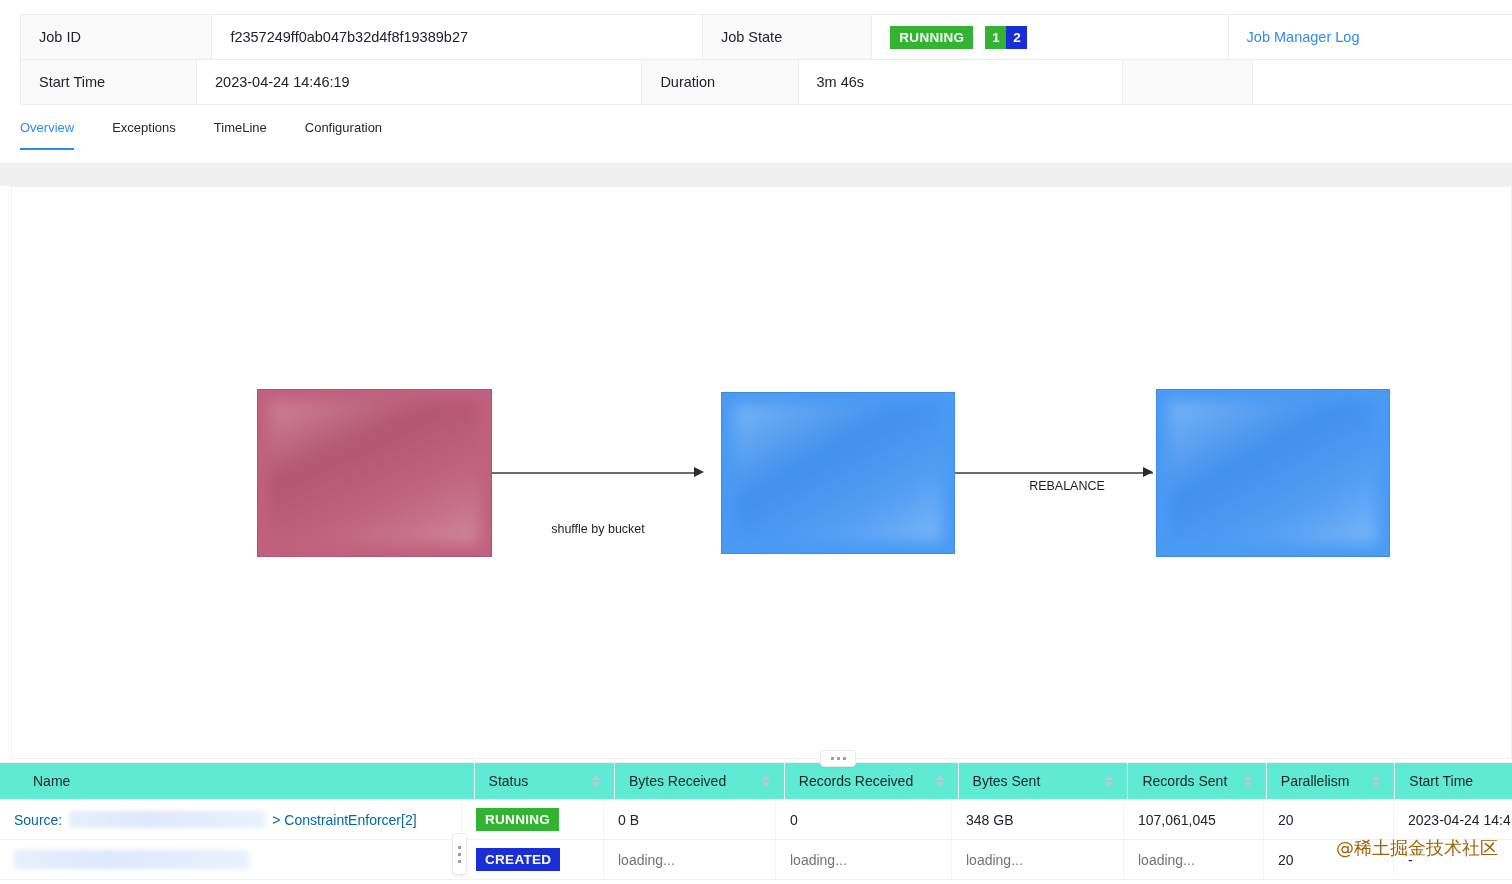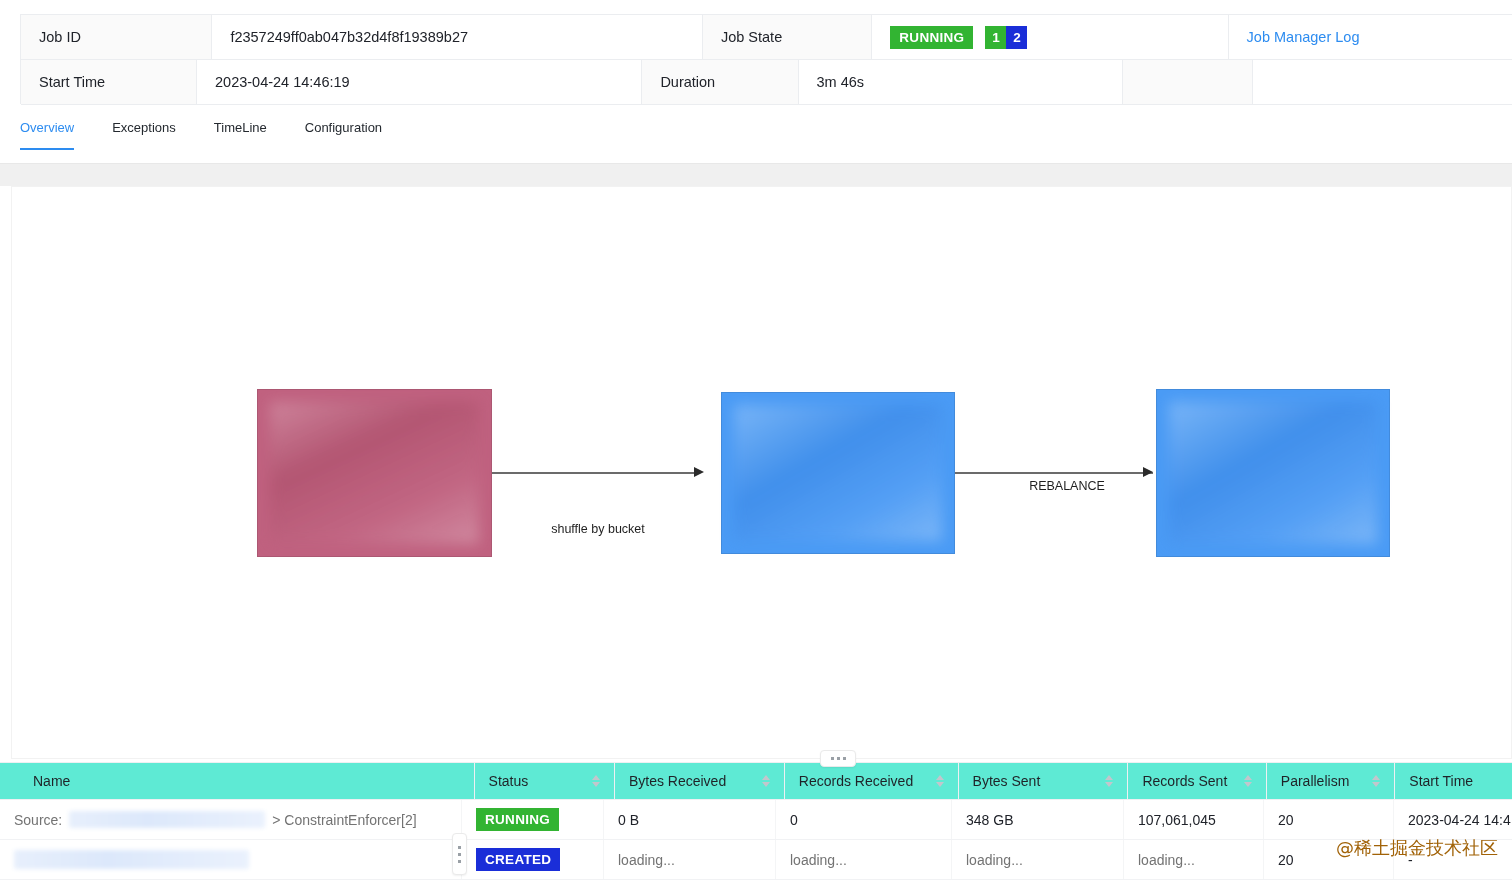--- a/index.html
+++ b/index.html
@@ -191,21 +191,21 @@
     border-left: 4.5px solid transparent; border-right: 4.5px solid transparent;
     border-bottom: 5px solid #c2c6cc;
   }
   .sorter .down {
     width: 0; height: 0;
     border-left: 4.5px solid transparent; border-right: 4.5px solid transparent;
     border-top: 5px solid #c2c6cc;
   }
 
   .name-cell { display: flex; align-items: center; gap: 0; font-size: 14px; }
-  .name-cell .lbl { color: #737373; }
+  .name-cell .lbl { color: #0369a1; }
   .redact {
     display: inline-block; height: 17px; border-radius: 2px;
     background: linear-gradient(90deg,#e7effc 0%, #dce8fb 40%, #eaf1fd 100%);
     filter: blur(2.2px);
     margin: 0 7px;
   }
   .r1-redact { width: 196px; }
   .r2-redact { width: 235px; height: 19px; margin: 0; }
   .badge-created { background: #1a2ed8; }
   .loading { color: #737373; }

